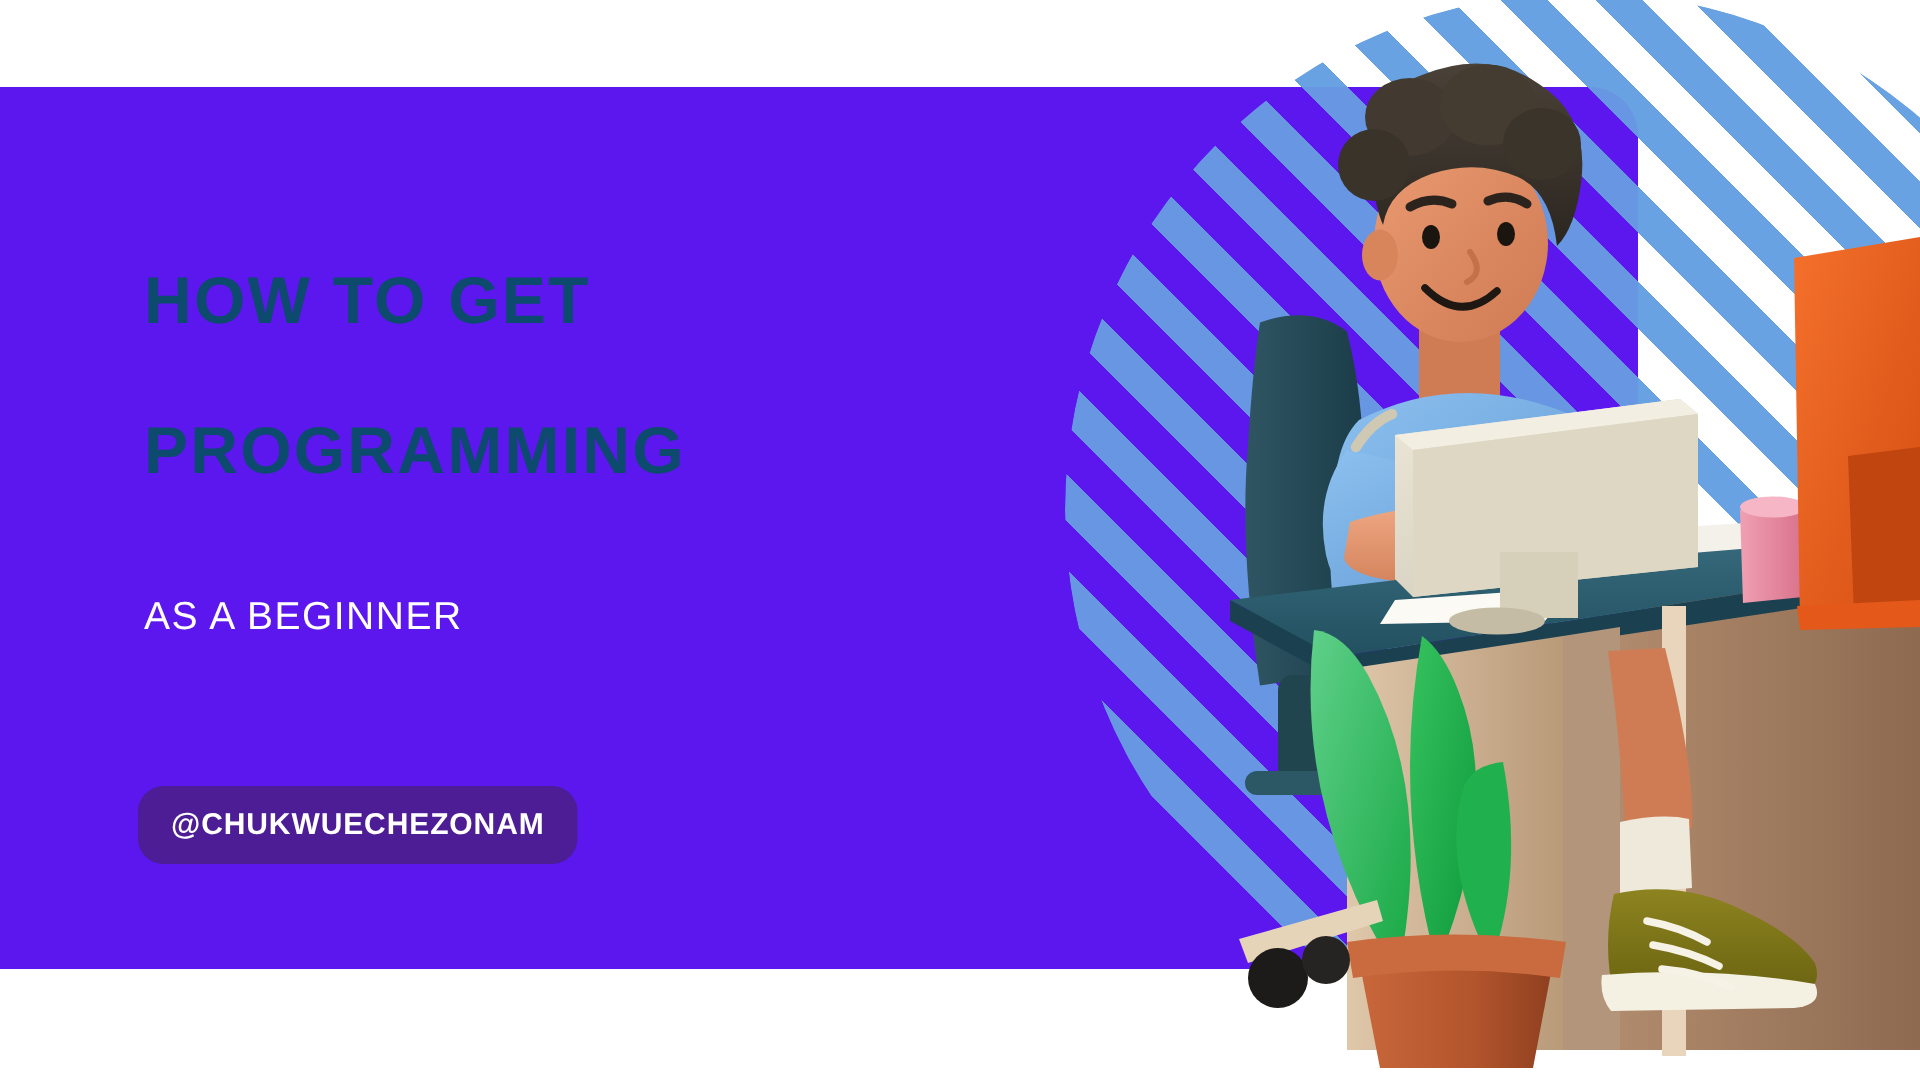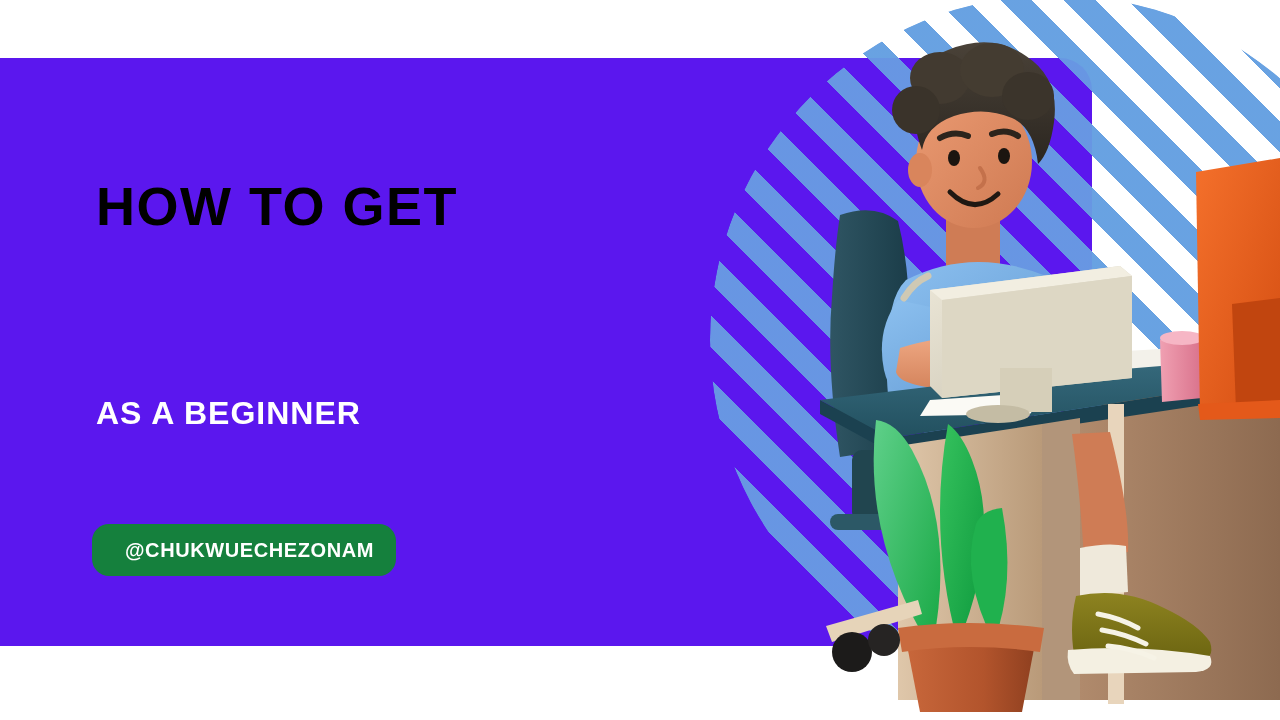--- a/index.html
+++ b/index.html
@@ -62,48 +62,48 @@
 
   
   .text-block{
     position:absolute;
     left:96px;top:176px;
     z-index:6;
     width:620px;
   }
   .headline{
     margin:0;
-    color:#000000;
-    font-size:54px;
+    color:#0c4a6e;
+    font-size:44px;
     line-height:1.14;
     font-weight:900;
     letter-spacing:1.5px;
     text-transform:uppercase;
     font-family:"Liberation Sans","DejaVu Sans",sans-serif;
     font-stretch:condensed;
   }
   .subhead{
     margin:0;
     position:absolute;
     left:96px;top:395px;
     z-index:6;
     color:#ffffff;
-    font-size:32px;
-    font-weight:700;
+    font-size:26px;
+    font-weight:400;
     letter-spacing:1px;
     text-transform:uppercase;
   }
   .handle-pill{
     position:absolute;
     left:92px;top:524px;
     z-index:6;
-    background:#15803d;
+    background:#4c1d95;
     color:#ffffff;
     border-radius:17px;
-    padding:15px 22px 14px 33px;
+    padding:15px 22px 14px 22px;
     font-size:20px;
     font-weight:900;
     letter-spacing:.6px;
     text-transform:uppercase;
     display:inline-block;
     border:none;
     cursor:pointer;
   }
 
   
@@ -302,20 +302,21 @@
         <circle cx="72" cy="652" r="20" fill="#1c1b1a"></circle>
         <circle cx="104" cy="640" r="16" fill="#262423"></circle>
       </g>
     </svg>
   </div>
 
   <div class="text-block">
     <h1 class="headline">
       <span>HOW TO GET</span><br>
       <br>
+      <span>PROGRAMMING</span>
     </h1>
   </div>
 
   <p class="subhead">AS A BEGINNER</p>
 
   <div class="handle-pill">@CHUKWUECHEZONAM</div>
 
 </div>
 
 </body></html>

